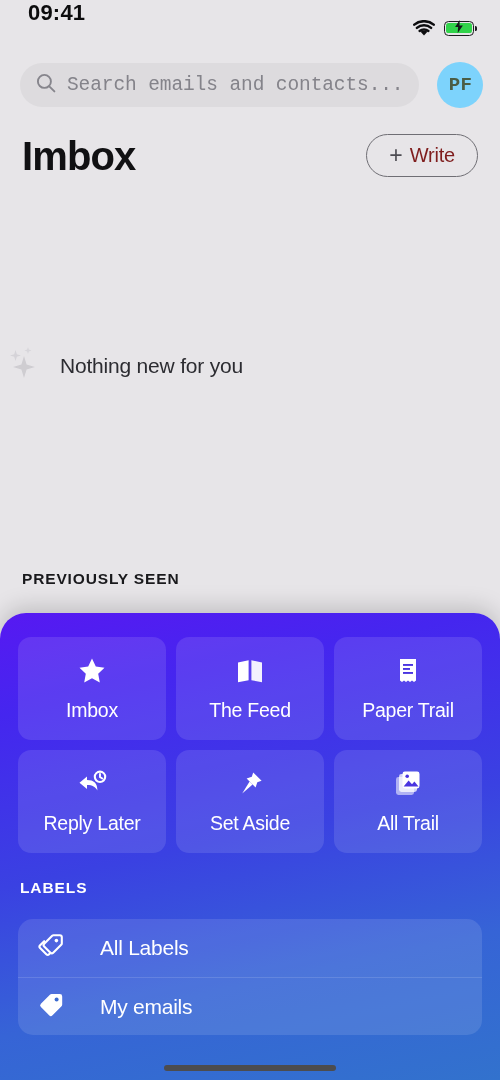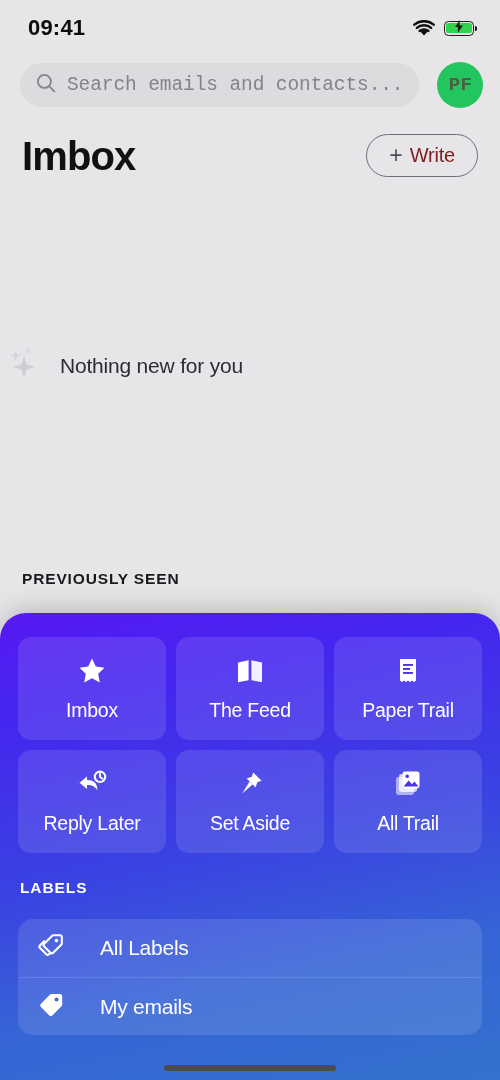--- a/index.html
+++ b/index.html
@@ -6,21 +6,21 @@
   html,body { width:500px; height:1080px; overflow:hidden; }
   body {
     font-family:"Liberation Sans", sans-serif;
     background:#e7e5e8;
     position:relative;
   }
 
   
   .statusbar {
     height:56px;
-    display:flex; align-items:center; justify-content:space-between;
+    display:flex; justify-content:space-between;
     padding:0 26px 0 28px;
   }
   .status-time {
     font-size:22px; font-weight:bold; color:#0c0c0d;
     letter-spacing:0.2px;
   }
   .status-right { display:flex; align-items:center; gap:9px; }
   .wifi-icon svg { display:block; }
   .battery {
     width:30px; height:15px; position:relative;
@@ -49,21 +49,21 @@
     flex:1; height:44px; background:#dddbde; border-radius:22px;
     display:flex; align-items:center; gap:11px; padding:0 16px;
   }
   .search-icon { flex:0 0 auto; display:block; }
   .search-text {
     font-size:19.5px; color:#84838a; letter-spacing:-0.1px;
     white-space:nowrap; overflow:hidden;
   }
   .avatar {
     width:46px; height:46px; border-radius:50%;
-    background:#22c55e;
+    background:#7dd3fc;
     display:flex; align-items:center; justify-content:center;
     font-size:19px; font-weight:bold; color:#4b5d45;
     letter-spacing:0.3px; flex:0 0 auto;text-align:center;
   }
 
   
   .page-header {
     display:flex; align-items:center; justify-content:space-between;
     padding:0 22px; margin-top:26px;
   }

